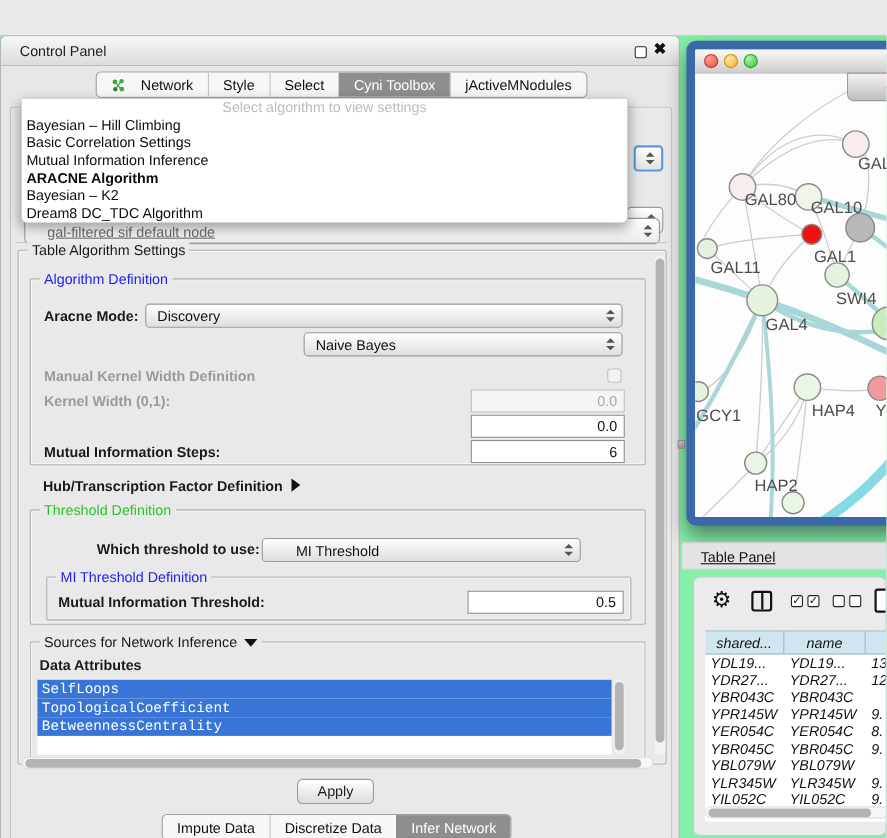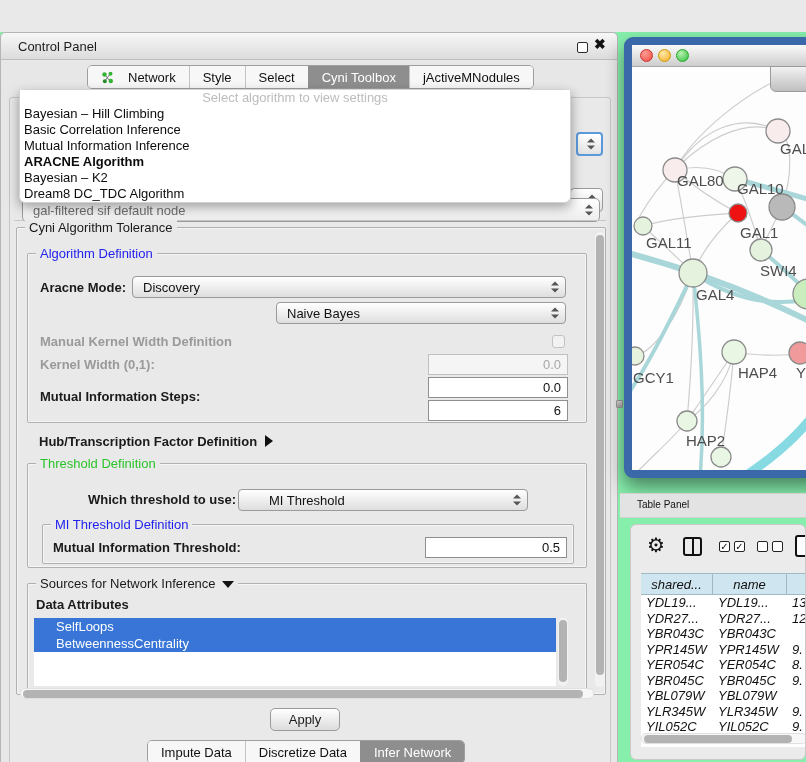--- a/index.html
+++ b/index.html
@@ -35,22 +35,22 @@
 
   
   .frag-combo { border:1px solid #9a9a9a; border-radius:4px;
     background:linear-gradient(#ffffff,#e2e2e2); }
   #frag1 { left:566px; top:34px; width:27px; height:24px; border:2px solid #5b9ada; }
   #frag2 { left:560px; top:90px; width:33px; height:24px; }
   #frag-line1 { left:4px; top:122px; width:592px; border-top:1px solid #c6c6c6; }
   #galcombo { left:12px; top:100px; width:578px; height:24px;
     border:1px solid #9a9a9a; border-radius:5px;
     background:linear-gradient(#ffffff,#ececec);
-    display:flex; align-items:center; padding-left:10px;
-    font-size:13px; color:#6e6e6e; }
+    display:flex; align-items:center; padding-left:20px;
+    font-size:13px; color:#6e6e6e;text-decoration:underline; }
 
   
   .groupbox { border:1px solid #b0b0b0; border-radius:2px;
     box-shadow:inset 0 0 0 1px rgba(255,255,255,.55); }
   .legend { position:absolute; top:-8px; left:8px; background:#e9e9e9;
     padding:0 4px; font-size:13px; white-space:nowrap; }
   .legend.blue  { color:#2222ee; }
   .legend.green { color:#2bc42b; }
 
   .flabel { position:absolute; font-size:13px; font-weight:bold; color:#1a1a1a;
@@ -86,21 +86,21 @@
 
   
   .vsb-track { position:absolute; width:10px; background:#f2f2f2; border-radius:5px; }
   .vsb-thumb { position:absolute; left:1px; width:8px; background:#b3b3b3; border-radius:4px; }
   .hsb-track { position:absolute; height:11px; background:#f7f7f7; border-radius:5px; border:1px solid #e0e0e0; }
   .hsb-thumb { position:absolute; top:1px; height:8px; background:#b3b3b3; border-radius:4px; }
 
   
   #attr-list { position:absolute; left:6px; top:34px; width:522px; height:68px; background:#fff; }
   .attr-item { height:17px; line-height:17px; background:#3875d6; color:#fff;
-    font-size:13px; padding-left:22px; white-space:nowrap; }
+    font-size:13px; padding-left:4px; white-space:nowrap;font-family:Liberation Mono, monospace; }
 
   
   #apply-btn { left:260px; top:610px; width:70px; height:23px;
     border:1px solid #9b9b9b; border-radius:5px;
     background:linear-gradient(#ffffff,#dcdcdc);
     display:flex; align-items:center; justify-content:center; font-size:13px; }
   #bottom-tabs { left:137px; top:642px; }
 
   
   .tri-right { display:inline-block; width:0; height:0; margin-left:8px;
@@ -121,21 +121,21 @@
   #light-yellow { left:26px; background:radial-gradient(circle at 35% 30%, #ffe9a8, #f7b station); }
   #light-yellow { left:26px; background:radial-gradient(circle at 35% 30%, #ffe9a8, #f5ad27); border:0.5px solid #c90; }
   #light-green  { left:44px; background:radial-gradient(circle at 35% 30%, #b9f0b0, #2fbf3f); border:0.5px solid #2a2; }
   #net-canvas { left:0; top:22px; width:100%; height:411px; background:#fdfdfd; }
   #net-toolfrag { left:138px; top:-1px; width:120px; height:26px;
     background:linear-gradient(#f2f2f2,#bfbfbf); border:1px solid #9b9b9b; border-radius:0 0 0 6px; }
 
   
   #tp-header { left:620px; top:461px; width:186px; height:25px; background:#e3e3e3;
     border-top:1px solid #d0d0d0; border-bottom:1px solid #d0d0d0; }
-  #tp-title { left:17px; top:5px; font-size:10px; color:#111; }
+  #tp-title { left:17px; top:5px; font-size:13px; color:#111;text-decoration:underline; }
   #tp-panel { left:630px; top:492px; width:176px; height:236px;
     background:#ebebeb; border:1px solid #c9c9c9; border-radius:6px; overflow:hidden; }
   #tp-gear { left:16px; top:8px; font-size:20px; color:#111; }
   #tp-colicon { left:52px; top:12px; width:19px; height:19px; border:2px solid #111; border-radius:3px; }
   #tp-colicon::after { content:""; position:absolute; left:7px; top:0; width:2px; height:15px; background:#111; }
   .cbpair { position:absolute; top:16px; display:flex; gap:4px; }
   .mini-cb { width:11px; height:11px; border:1.5px solid #222; border-radius:2px;
     font-size:10px; line-height:9px; text-align:center; color:#111; background:#fff; }
   #tp-docicon { left:164px; top:10px; width:22px; height:22px; border:2px solid #111; border-radius:3px; background:#fff; }
   #tp-table { left:10px; top:48px; width:188px; height:174px; background:#fff; overflow:hidden;font-style:italic; }
@@ -199,21 +199,21 @@
       <div id="frag2" class="abs frag-combo">
           <span class="spin"></span>
         </div>
       <div id="galcombo" class="abs">
         <span>gal-filtered sif default node</span>
         <span class="spin"></span>
       </div>
       <div id="frag-line1" class="abs"></div>
 
       <div class="abs groupbox" style="left:6px; top:129px; width:590px; height:468px;">
-        <span class="legend">Cyni Algorithm Tolerance</span>
+        <span class="legend">Table Algorithm Settings</span>
 
         <div class="abs groupbox" style="left:10px; top:25px; width:560px; height:170px;">
           <span class="legend blue">Algorithm Definition</span>
 
           <span class="flabel" style="left:12px; top:23px;">Aracne Mode:</span>
           <div class="combo" style="left:104px; top:22px; width:434px;">
             <span>Discovery</span>
             <span class="spin"></span>
           </div>
 
@@ -227,21 +227,21 @@
 
           <span class="flabel disabled" style="left:12px; top:100px;">Kernel Width (0,1):</span>
           <div class="tfield disabled" style="left:400px; top:100px; width:140px;">
             <span>0.0</span>
           </div>
 
           <div class="tfield" style="left:400px; top:123px; width:140px;">
             <span>0.0</span>
           </div>
 
-          <span class="flabel" style="left:12px; top:132px;">Mutual Information Steps:</span>
+          <span class="flabel" style="left:12px; top:146px;">Mutual Information Steps:</span>
           <div class="tfield" style="left:400px; top:146px; width:140px;">
             <span>6</span>
           </div>
         </div>
 
         <div class="abs" style="left:22px; top:204px; height:18px; display:flex; align-items:center;">
           <span style="font-size:13px; font-weight:bold;">Hub/Transcription Factor Definition</span>
           <span class="tri-right"></span>
         </div>
 
@@ -264,20 +264,21 @@
         </div>
 
         <div class="abs groupbox" style="left:10px; top:355px; width:560px; height:106px; border-bottom:none;">
           <span class="legend">
             <span>Sources for Network Inference</span><span class="tri-down"></span>
           </span>
           <span class="flabel" style="left:8px; top:10px;">Data Attributes</span>
 
           <div id="attr-list">
             <div class="attr-item">SelfLoops</div>
+            <div class="attr-item">TopologicalCoefficient</div>
             <div class="attr-item">BetweennessCentrality</div>
           </div>
           <div class="vsb-track" style="left:530px; top:34px; height:68px;">
             <div class="vsb-thumb" style="top:2px; height:62px;"></div>
           </div>
         </div>
 
         <div class="vsb-track" style="left:578px; top:4px; height:455px;">
           <div class="vsb-thumb" style="top:3px; height:440px;"></div>
         </div>
@@ -299,21 +300,21 @@
         </div>
         <div class="tab selected">
           <span>Infer Network</span>
         </div>
       </div>
     </div>
 
     <div id="popup" class="abs">
       <div id="popup-hint">Select algorithm to view settings</div>
       <div class="menu-item">Bayesian – Hill Climbing</div>
-      <div class="menu-item">Basic Correlation Inference</div>
+      <div class="menu-item">Basic Correlation Settings</div>
       <div class="menu-item">Mutual Information Inference</div>
       <div class="menu-item bold">ARACNE Algorithm</div>
       <div class="menu-item">Bayesian – K2</div>
       <div class="menu-item">Dream8 DC_TDC Algorithm</div>
     </div>
   </div>
 
   <div id="split-grip" class="abs"></div>
 
   <div id="net-window" class="abs">

